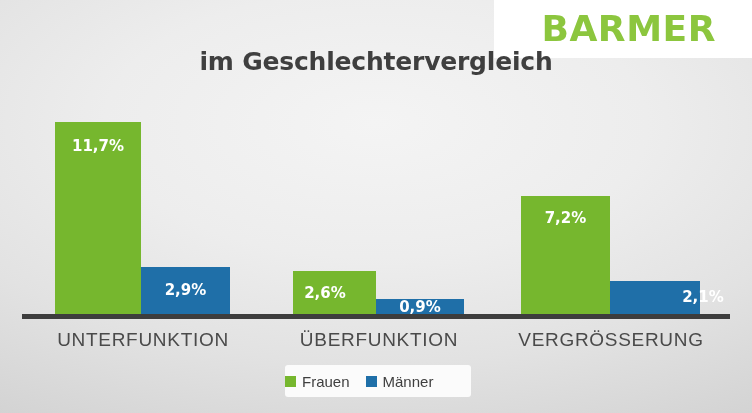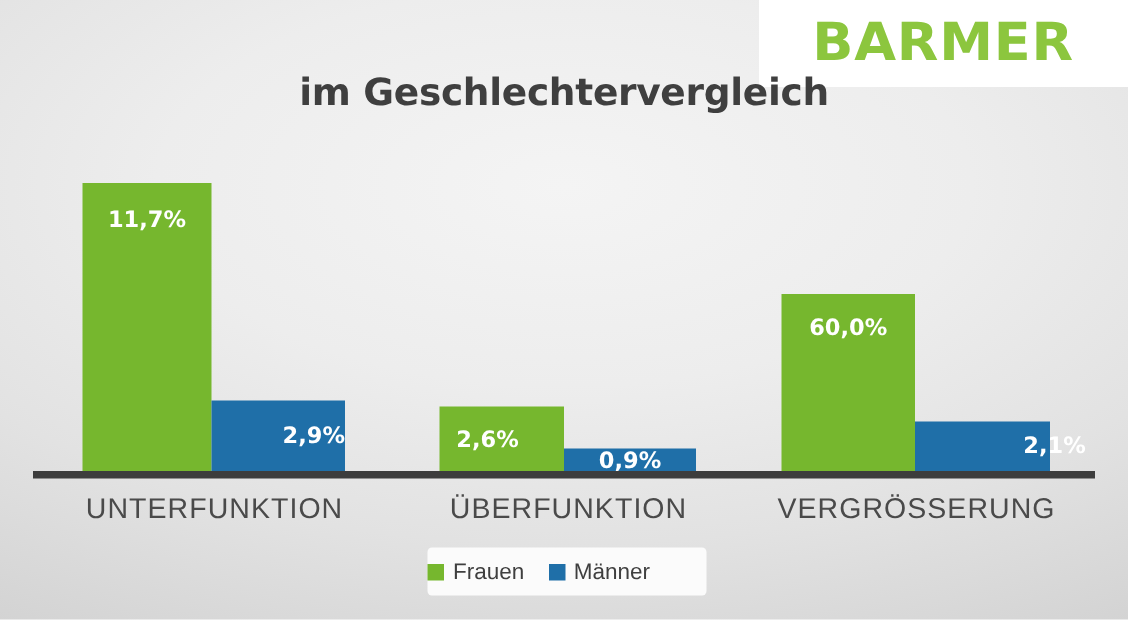--- a/index.html
+++ b/index.html
@@ -31,20 +31,21 @@
   #brand-logo {
     position: absolute;
     top: 0;
     right: 0;
     width: 246px;
     height: 58px;
     background: #ffffff;
     display: flex;
     align-items: center;
     justify-content: center;
+    padding-left: 12px;
   }
   #brand-logo .logo-text {
     font-family: "DejaVu Sans", sans-serif;
     font-weight: 700;
     font-size: 35px;
     letter-spacing: 0.5px;
     color: #8cc63e;
     line-height: 1;
     transform: scaleX(1.03);
   }
@@ -164,30 +165,30 @@
   <div id="chart-title">
     <span class="title-line">im Geschlechtervergleich</span>
   </div>
 
   <div id="plot-area">
 
     <div class="bar series-frauen" style="left:55px; top:122px; width:86px; height:192px;"></div>
     <div class="bar-label" style="left:55px; top:139px; width:86px;">11,7%</div>
 
     <div class="bar series-maenner" style="left:141px; top:267px; width:89px; height:47px;"></div>
-    <div class="bar-label" style="left:141px; top:283px; width:89px;text-align:right;">2,9%</div>
+    <div class="bar-label" style="left:141px; top:283px; width:89px;">2,9%</div>
 
     <div class="bar series-frauen" style="left:293px; top:271px; width:83px; height:43px;"></div>
     <div class="bar-label" style="left:293px; top:286px; width:64px;">2,6%</div>
 
     <div class="bar series-maenner" style="left:376px; top:299px; width:88px; height:15px;"></div>
     <div class="bar-label" style="left:376px; top:300px; width:88px;">0,9%</div>
 
     <div class="bar series-frauen" style="left:521px; top:196px; width:89px; height:118px;"></div>
-    <div class="bar-label" style="left:521px; top:211px; width:89px;">60,0%</div>
+    <div class="bar-label" style="left:521px; top:211px; width:89px;">7,2%</div>
 
     <div class="bar series-maenner" style="left:610px; top:281px; width:90px; height:33px;"></div>
     <div class="bar-label" style="left:610px; top:290px; width:90px;margin-left:48px;">2,1%</div>
 
     <div id="axis-line"></div>
 
     <div class="category-label" style="left:43px; width:200px;">UNTERFUNKTION</div>
     <div class="category-label" style="left:279px; width:200px;">ÜBERFUNKTION</div>
     <div class="category-label" style="left:511px; width:200px;">VERGRÖSSERUNG</div>
   </div>

